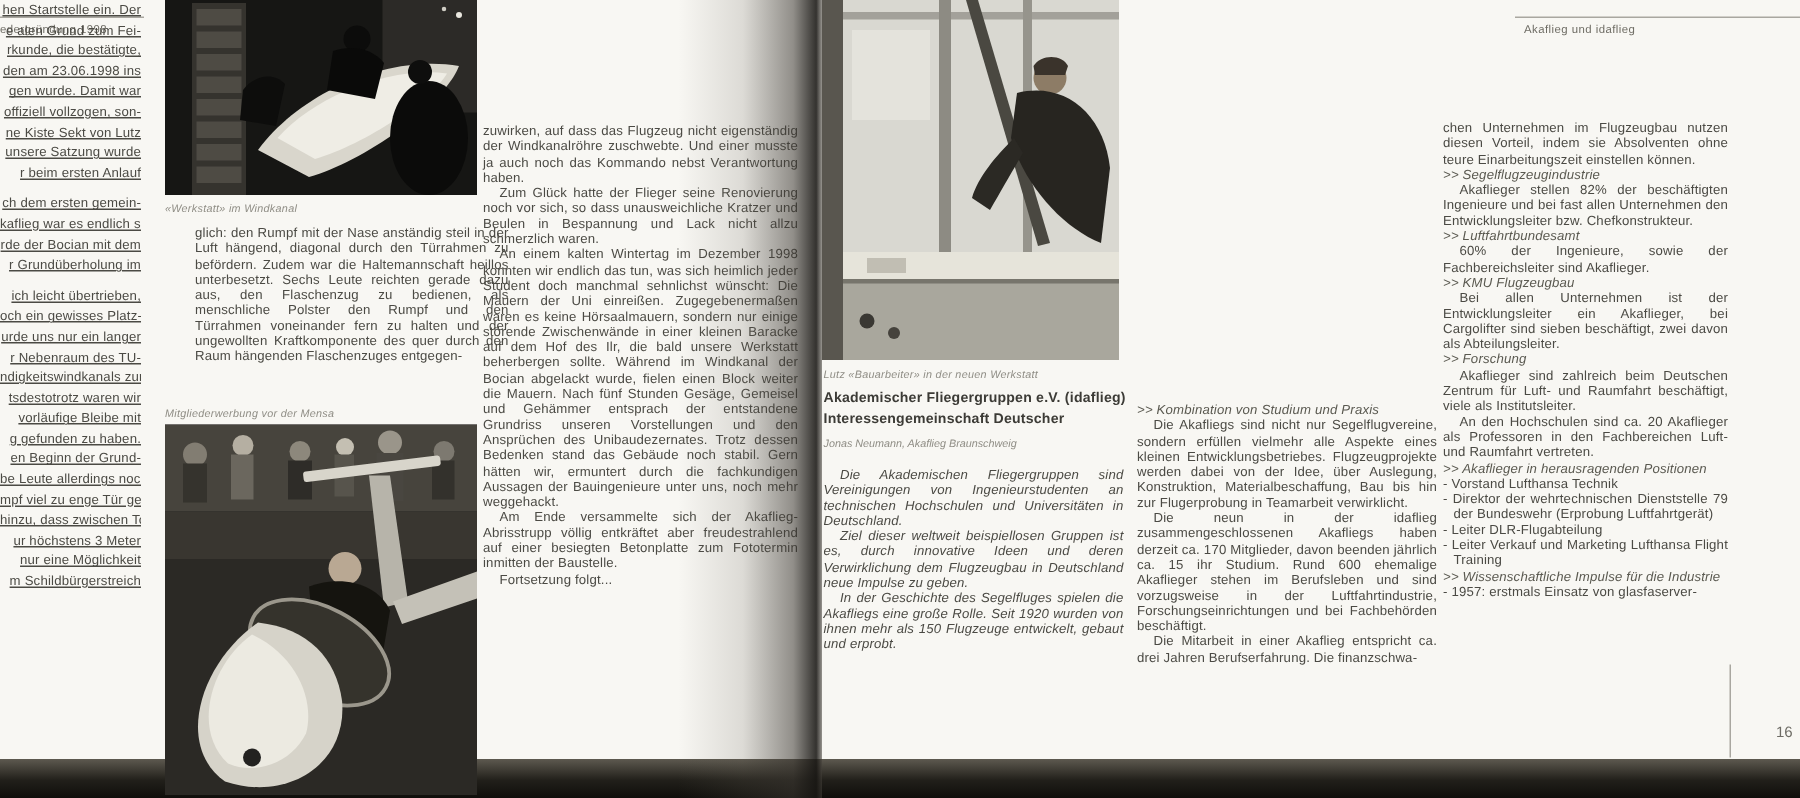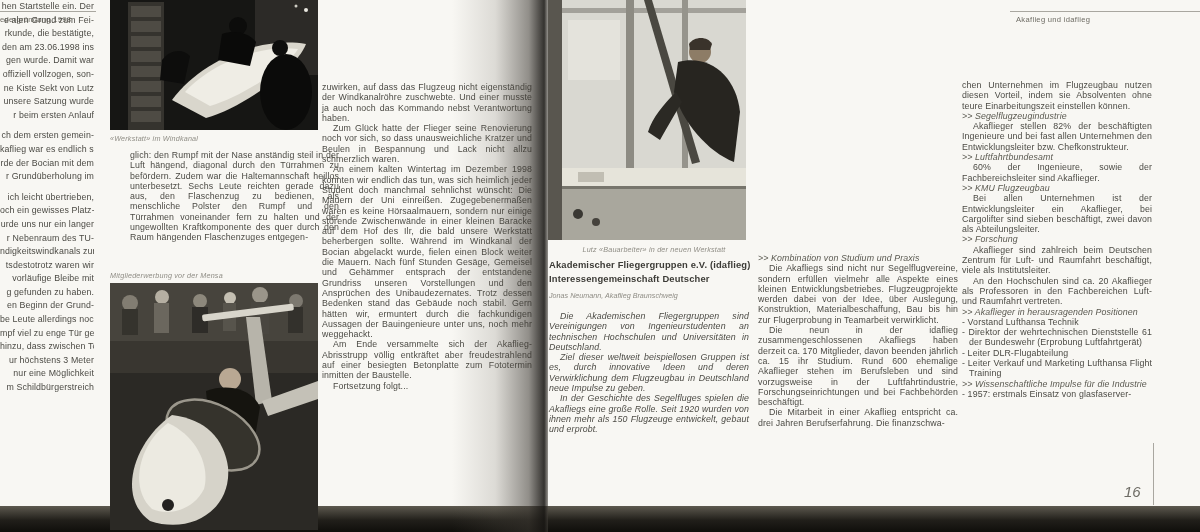--- a/index.html
+++ b/index.html
@@ -13,41 +13,41 @@
   .t-para{text-indent:11px;}
   .t-plain{text-indent:0;}
   .t-subhead{font-style:italic;color:#5a5950;text-indent:0;}
   .t-bullet{padding-left:7px;text-indent:-7px;}
   .caption{position:absolute;font-size:7.2px;font-style:italic;color:#8f8d85;letter-spacing:.2px;}
   .runhead{position:absolute;font-size:7.6px;color:#6e6c64;letter-spacing:.3px;}
   .rule{position:absolute;background:#a9a7a0;}
 
   
   #col1{position:absolute;left:0;top:71;width:94px;font-size:8.8px;color:#4b4a44;
-        letter-spacing:.12px;text-align:right;}
+        letter-spacing:.12px;text-align:right;text-decoration:underline;}
   .c1line{height:13.6px;line-height:13.6px;white-space:nowrap;overflow:hidden;}
   .c1line:empty{height:7px;}
 
   
   .photo{position:absolute;overflow:hidden;background:#1a1916;}
   .photo svg{display:block;}
 
   
   #article-title{position:absolute;left:549px;top:258px;width:215px;font-size:9.4px;
                  font-weight:bold;line-height:13.5px;color:#3c3b36;letter-spacing:.15px;}
   #byline{position:absolute;left:549px;top:291px;font-size:7.2px;font-style:italic;color:#8f8d85;}
 
   
   #gutter{position:absolute;left:452px;top:0;width:96px;height:532px;pointer-events:none;z-index:6;
           background:linear-gradient(to right,rgba(110,105,95,0) 0%,rgba(95,90,80,.18) 45%,
                      rgba(60,56,50,.55) 80%,rgba(25,23,20,.88) 96%,rgba(70,66,60,.55) 100%);}
   #bottom-band{position:absolute;left:0;top:506px;width:1200px;height:26px;z-index:1;
                background:linear-gradient(to bottom,#5d594f,#211f1a 55%,#0f0e0b);}
   #pn-rule{left:1153px;top:443px;width:1px;height:62px;}
-  #page-number{position:absolute;left:1124px;top:483px;font-size:15px;font-style:italic;color:#6e6c65;}
+  #page-number{position:absolute;left:1184px;top:483px;font-size:10px;color:#6e6c65;}
   .z2{z-index:2;}
 </style>
 </head>
 <body>
 
 <div id="spread">
 
   <div class="rule" style="left:0;top:11px;width:96px;height:1px;"></div>
   <div class="runhead" style="left:0;top:15px;">edergründung 1998</div>
 
@@ -178,36 +178,36 @@
       <path d="M130,62 C162,54 188,76 192,112 L186,162 C160,152 134,122 126,92 Z" fill="#272520"></path>
       <path d="M128,92 C116,104 104,118 100,132 L112,140 C120,126 128,112 134,102 Z" fill="#2b2924"></path>
       <rect x="14" y="168" width="184" height="18" fill="#e6e4da"></rect>
       <rect x="14" y="186" width="184" height="54" fill="#a9a79d"></rect>
       <rect x="14" y="186" width="184" height="3" fill="#77756c"></rect>
       <rect x="30" y="172" width="26" height="10" fill="#c1beb3"></rect>
       <circle cx="30" cy="214" r="5" fill="#3a3833"></circle>
         <circle cx="48" cy="222" r="4" fill="#45423c"></circle>
     </svg>
   </div>
-  <div class="caption" style="left:549px;top:245px;width:210px;text-align:center;">Lutz «Bauarbeiter» in der neuen Werkstatt</div>
+  <div class="caption" style="left:549px;top:245px;width:210px;">Lutz «Bauarbeiter» in der neuen Werkstatt</div>
 
   <div id="article-title">
     <div>Akademischer Fliegergruppen e.V. (idaflieg)</div>
     <div>Interessengemeinschaft Deutscher</div>
   </div>
   <div id="byline">Jonas Neumann, Akaflieg Braunschweig</div>
 
   <div class="body-col" style="left:549px;top:311px;width:200px;font-style:italic;">
 
   <p class="t-para">Die Akademischen Fliegergruppen sind Vereinigungen von Ingenieurstudenten an technischen Hochschulen und Universitäten in Deutschland.</p>
       <p class="t-para">Ziel dieser weltweit beispiellosen Gruppen ist es, durch innovative Ideen und deren Verwirklichung dem Flugzeugbau in Deutschland neue Impulse zu geben.</p>
       <p class="t-para">In der Geschichte des Segelfluges spielen die Akafliegs eine große Rolle. Seit 1920 wurden von ihnen mehr als 150 Flugzeuge entwickelt, gebaut und erprobt.</p>
     </div>
 
-  <div class="body-col" style="left:758px;top:253px;width:200px;">
+  <div class="body-col" style="left:758px;top:268px;width:200px;">
 
   <p class="t-subhead">&gt;&gt; Kombination von Studium und Praxis</p>
       <p class="t-para">Die Akafliegs sind nicht nur Segelflugvereine, sondern erfüllen vielmehr alle Aspekte eines kleinen Entwicklungsbetriebes. Flugzeugprojekte werden dabei von der Idee, über Auslegung, Konstruktion, Materialbeschaffung, Bau bis hin zur Flugerprobung in Teamarbeit verwirklicht.</p>
       <p class="t-para">Die neun in der idaflieg zusammengeschlossenen Akafliegs haben derzeit ca. 170 Mitglieder, davon beenden jährlich ca. 15 ihr Studium. Rund 600 ehemalige Akaflieger stehen im Berufsleben und sind vorzugsweise in der Luftfahrtindustrie, Forschungseinrichtungen und bei Fachbehörden beschäftigt.</p>
       <p class="t-para">Die Mitarbeit in einer Akaflieg entspricht ca. drei Jahren Berufserfahrung. Die finanzschwa-</p>
     </div>
 
   <div class="rule" style="left:1010px;top:11px;width:190px;height:1px;"></div>
   <div class="runhead" style="left:1016px;top:15px;">Akaflieg und idaflieg</div>
 
@@ -218,21 +218,21 @@
       <p class="t-para">Akaflieger stellen 82% der beschäftigten Ingenieure und bei fast allen Unternehmen den Entwicklungsleiter bzw. Chefkonstrukteur.</p>
       <p class="t-subhead">&gt;&gt; Luftfahrtbundesamt</p>
       <p class="t-para">60% der Ingenieure, sowie der Fachbereichsleiter sind Akaflieger.</p>
       <p class="t-subhead">&gt;&gt; KMU Flugzeugbau</p>
       <p class="t-para">Bei allen Unternehmen ist der Entwicklungsleiter ein Akaflieger, bei Cargolifter sind sieben beschäftigt, zwei davon als Abteilungsleiter.</p>
       <p class="t-subhead">&gt;&gt; Forschung</p>
       <p class="t-para">Akaflieger sind zahlreich beim Deutschen Zentrum für Luft- und Raumfahrt beschäftigt, viele als Institutsleiter.</p>
       <p class="t-para">An den Hochschulen sind ca. 20 Akaflieger als Professoren in den Fachbereichen Luft- und Raumfahrt vertreten.</p>
       <p class="t-subhead">&gt;&gt; Akaflieger in herausragenden Positionen</p>
       <p class="t-bullet">- Vorstand Lufthansa Technik</p>
-      <p class="t-bullet">- Direktor der wehrtechnischen Dienststelle 61 der Bundeswehr (Erprobung Luftfahrtgerät)</p>
+      <p class="t-bullet">- Direktor der wehrtechnischen Dienststelle 79 der Bundeswehr (Erprobung Luftfahrtgerät)</p>
       <p class="t-bullet">- Leiter DLR-Flugabteilung</p>
       <p class="t-bullet">- Leiter Verkauf und Marketing Lufthansa Flight Training</p>
       <p class="t-subhead">&gt;&gt; Wissenschaftliche Impulse für die Industrie</p>
       <p class="t-bullet">- 1957: erstmals Einsatz von glasfaserver-</p>
     </div>
 
   <div class="rule" id="pn-rule"></div>
   <div id="page-number">16</div>
 
   <div id="bottom-band"></div>

